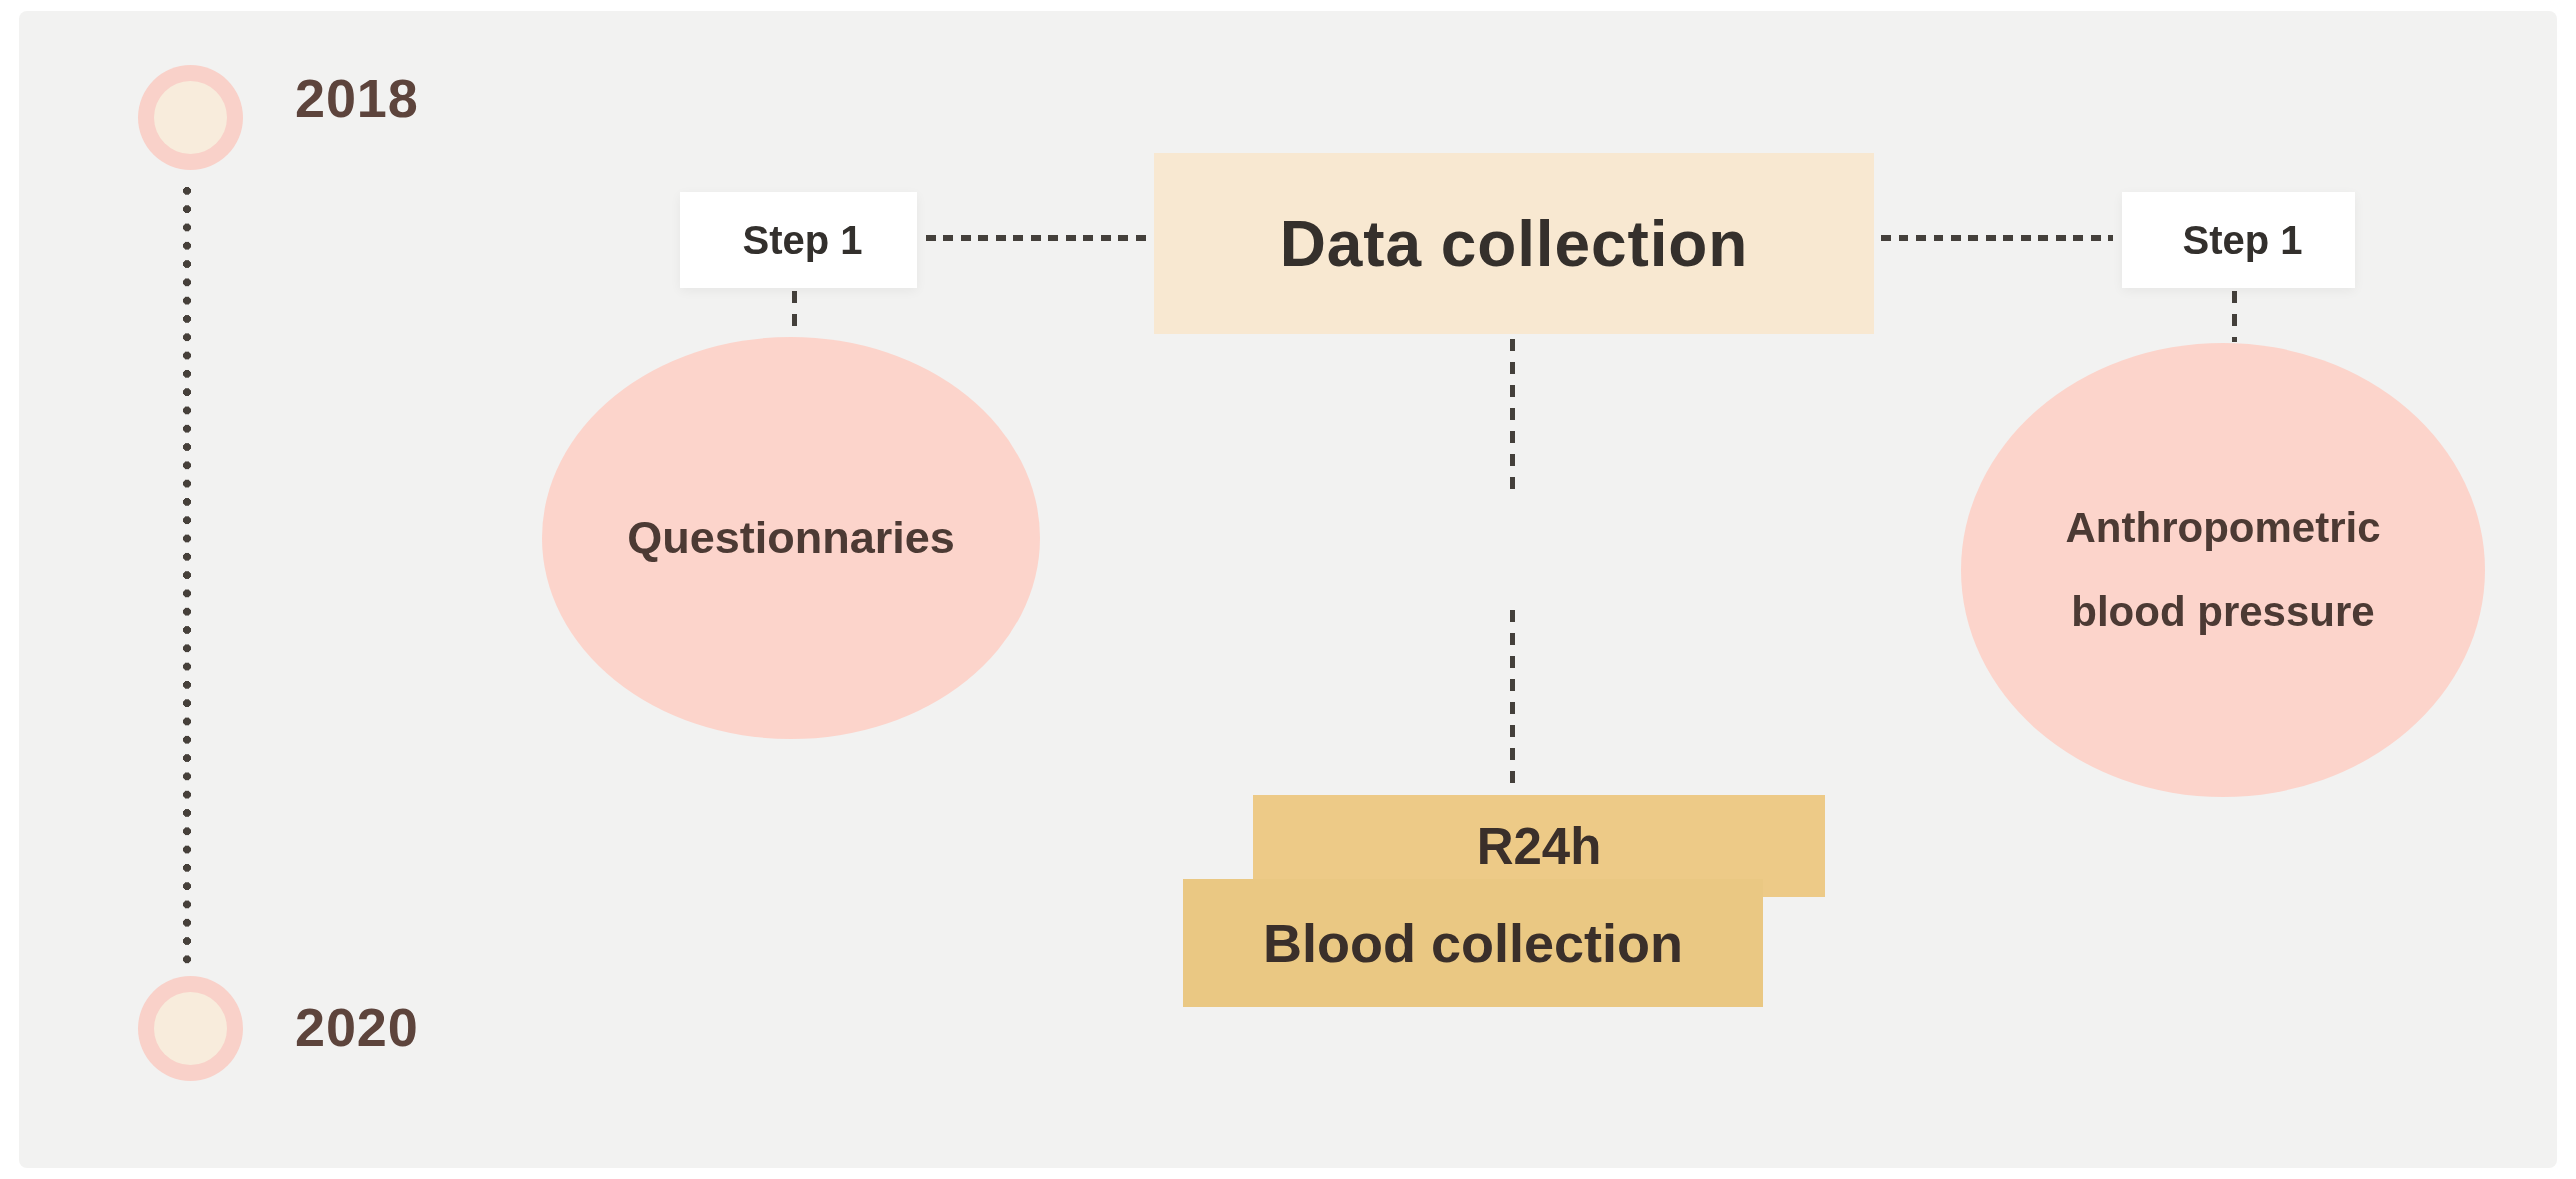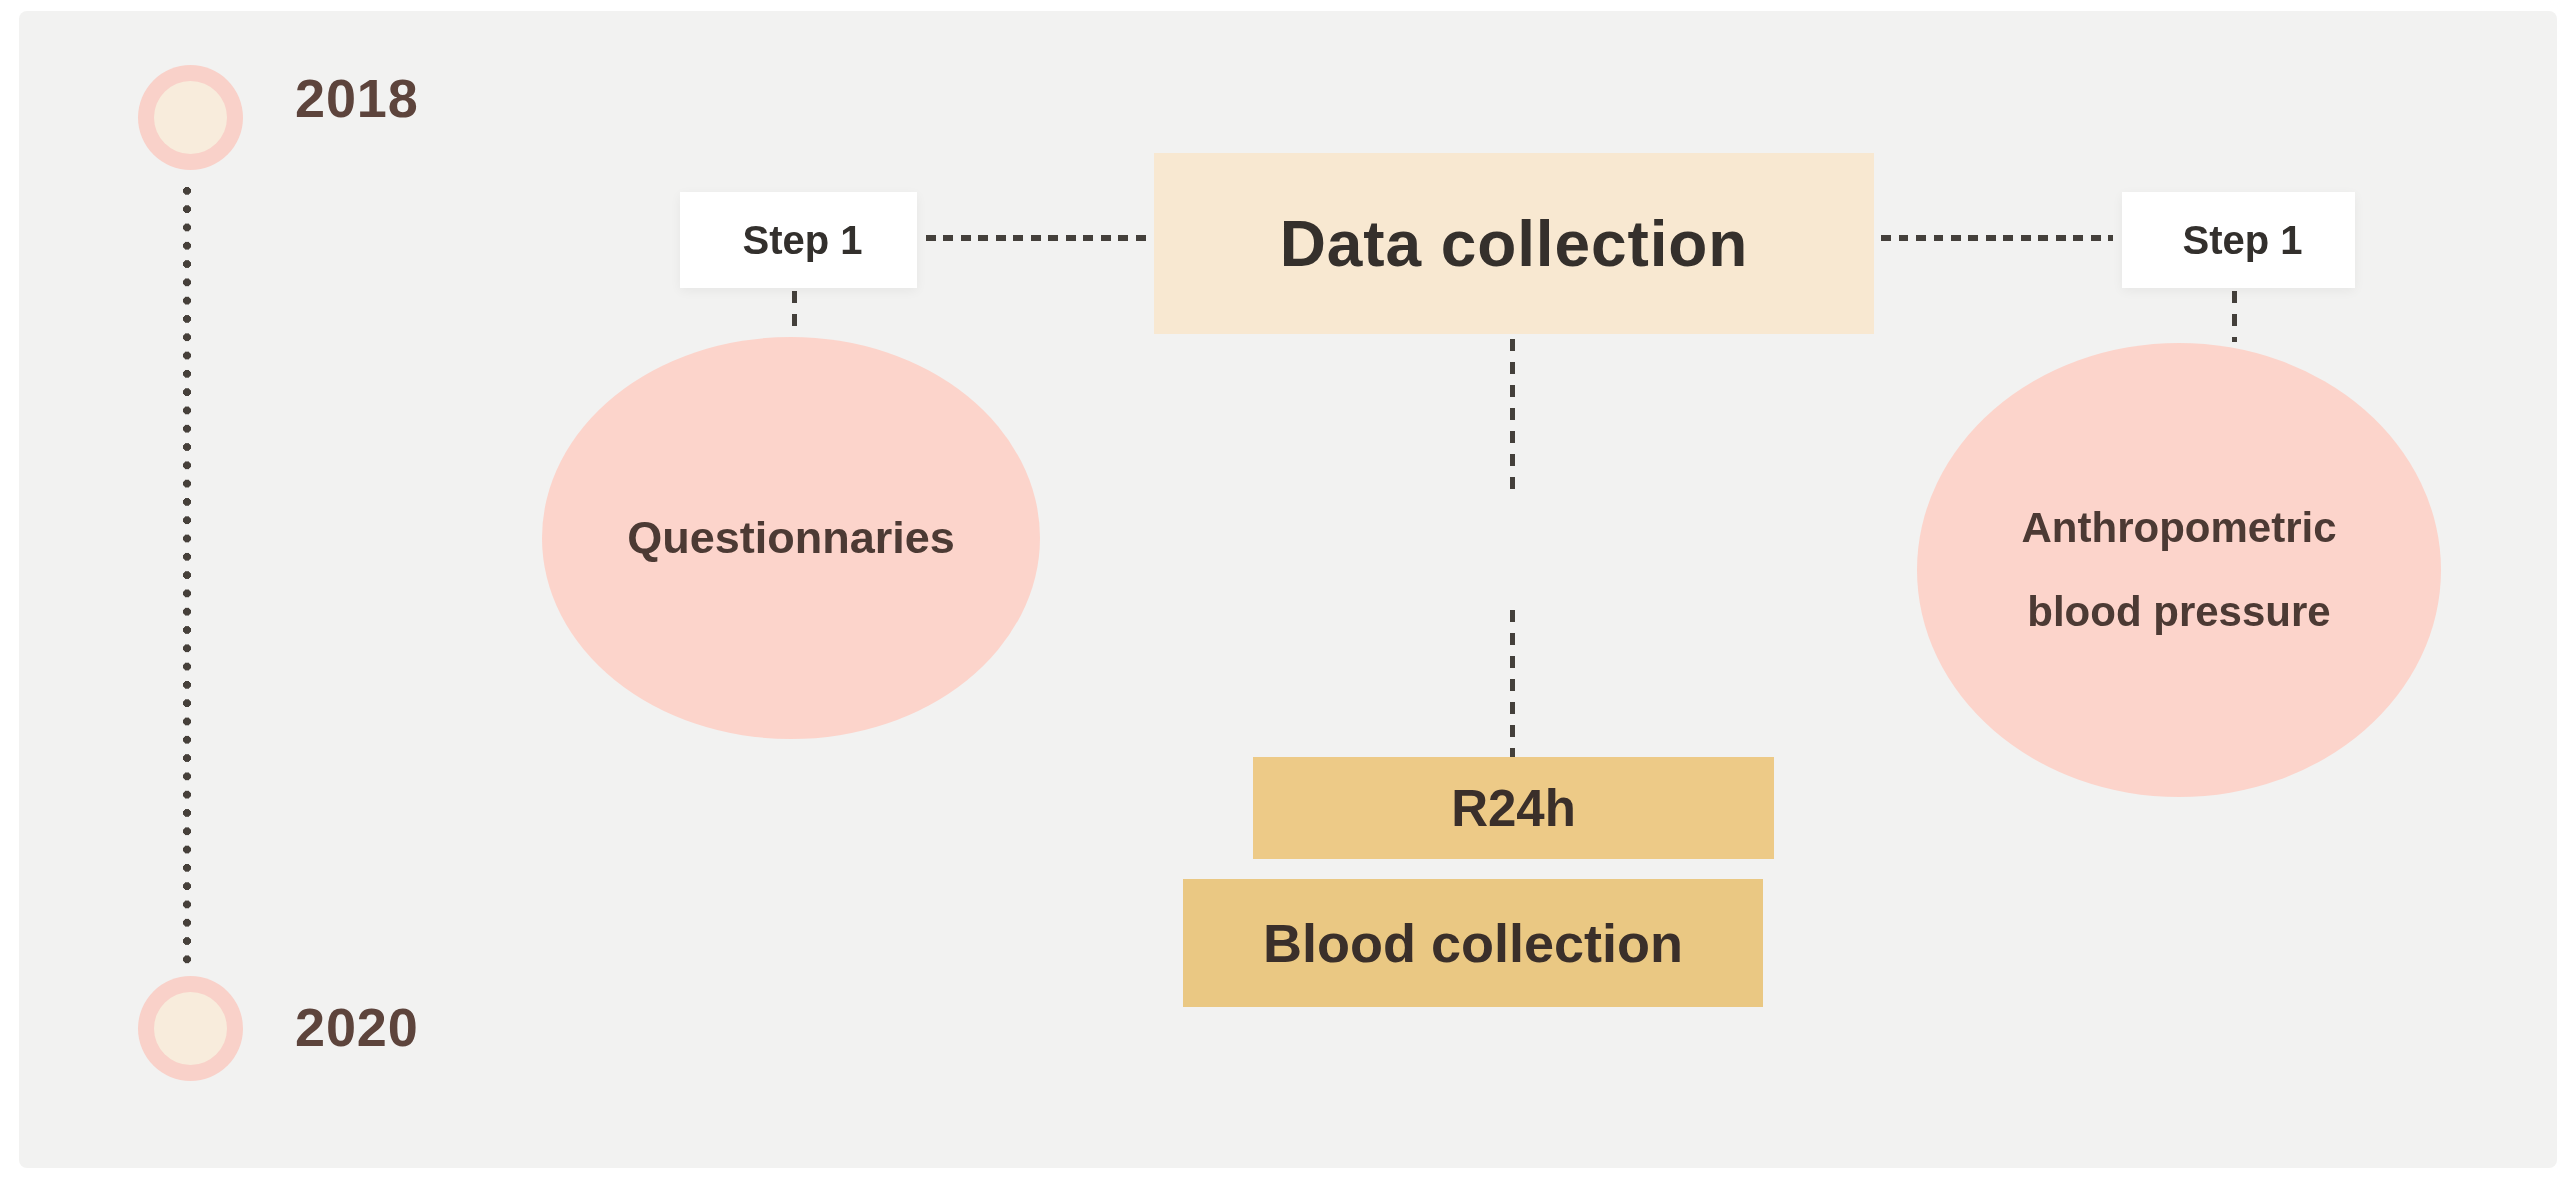--- a/index.html
+++ b/index.html
@@ -61,28 +61,28 @@
     background:#f8e8d1; display:flex; align-items:center; justify-content:center;
     font-size:64px; font-weight:700; color:#35302c; letter-spacing:0.9px;
   }
   
   .ellipse {
     position:absolute; border-radius:50%; background:#fcd4cb; display:flex;
     align-items:center; justify-content:center; text-align:center;
     font-weight:700; color:#4c3a34;
   }
   .ellipse.left  { left:523px;  top:326px; width:498px; height:402px; font-size:45px; }
-  .ellipse.right { left:1898px; top:332px; width:524px; height:454px; font-size:42px; }
+  .ellipse.right { left:1942px; top:332px; width:524px; height:454px; font-size:42px; }
   .ellipse.right .line { display:block; line-height:84px; }
   
   .goldbox {
     position:absolute; display:flex; align-items:center; justify-content:center;
     font-weight:700; color:#3a2f2a;
   }
-  .goldbox.r24h  { left:1234px; top:746px;  width:521px; height:102px; background:#edca87; font-size:51px; }
+  .goldbox.r24h  { left:1234px; top:784px;  width:572px; height:102px; background:#edca87; font-size:51px; }
   .goldbox.blood { left:1164px; top:868px; width:580px; height:128px; background:#eac883; font-size:54px; }
 </style>
 </head>
 <body>
 
 <div class="page">
   <div class="panel">
 
     <div class="marker top">
       <div class="marker-inner"></div>

